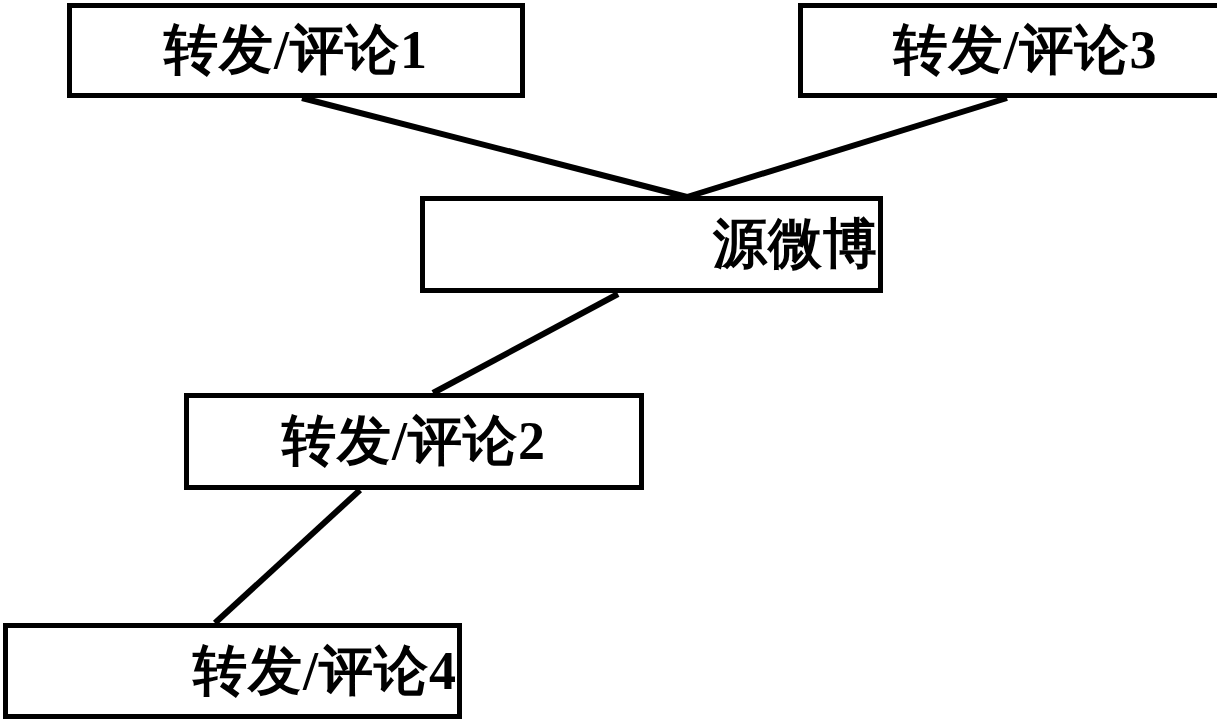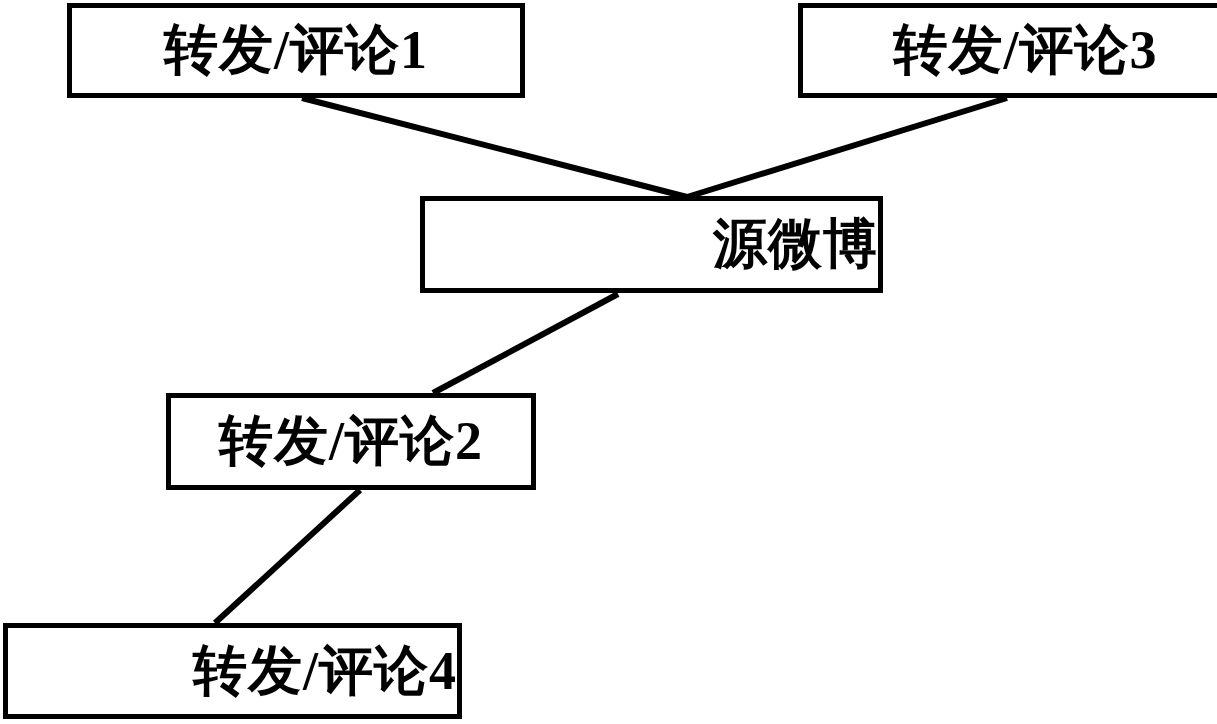--- a/index.html
+++ b/index.html
@@ -33,21 +33,21 @@
     font-size: 54px;
     font-weight: bold;
     color: #000000;
     letter-spacing: 1px;
     white-space: nowrap;
   }
   
   .node-rc1    { left: 67px;  top: 3px;   width: 458px; height: 95px; }
   .node-rc3    { left: 798px; top: 3px;   width: 455px; height: 95px; }
   .node-source { left: 420px; top: 196px; width: 463px; height: 97px; justify-content: flex-end; }
-  .node-rc2    { left: 166px; top: 393px; width: 370px; height: 97px; }
+  .node-rc2    { left: 184px; top: 393px; width: 460px; height: 97px; }
   .node-rc4    { left: 3px;   top: 623px; width: 459px; height: 96px; justify-content: flex-end; }
 </style>
 </head>
 <body>
 
 <div class="canvas">
 
   <svg class="edges-layer" viewBox="0 0 1217 724" xmlns="http://www.w3.org/2000/svg">
     <line x1="302" y1="98" x2="687" y2="197" stroke="#000000" stroke-width="6"></line>
     <line x1="1007" y1="98" x2="687" y2="197" stroke="#000000" stroke-width="6"></line>

